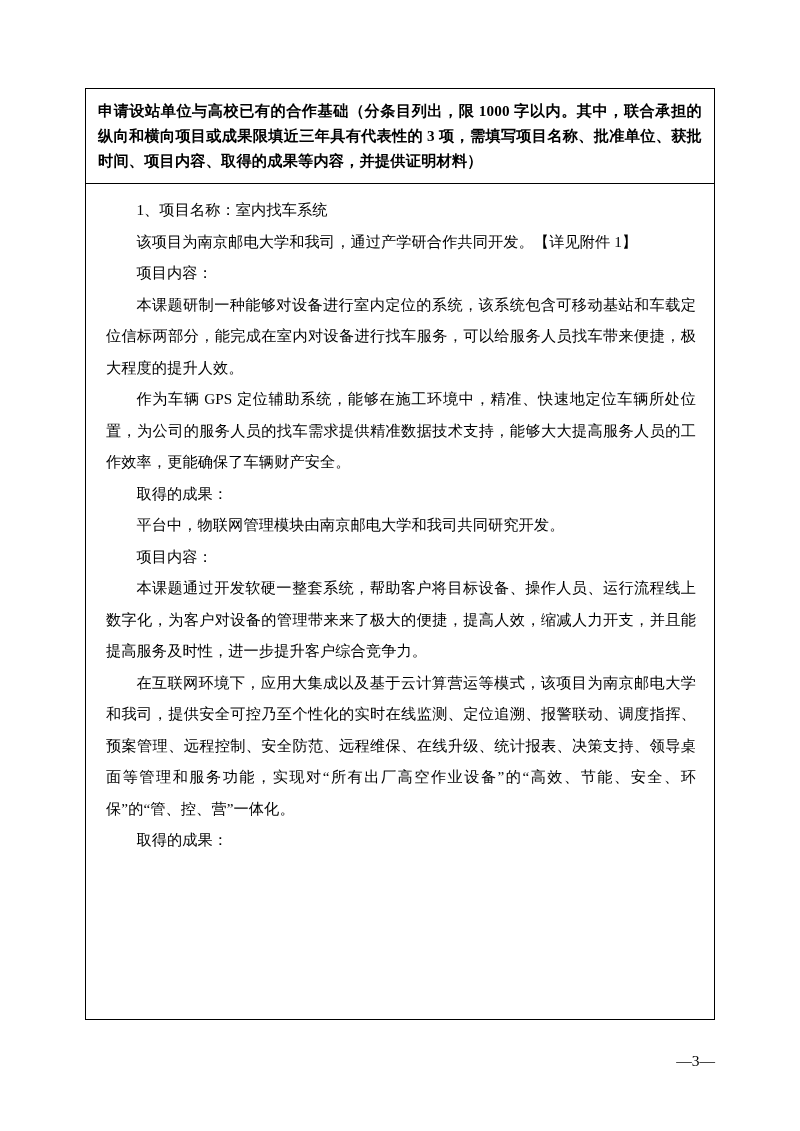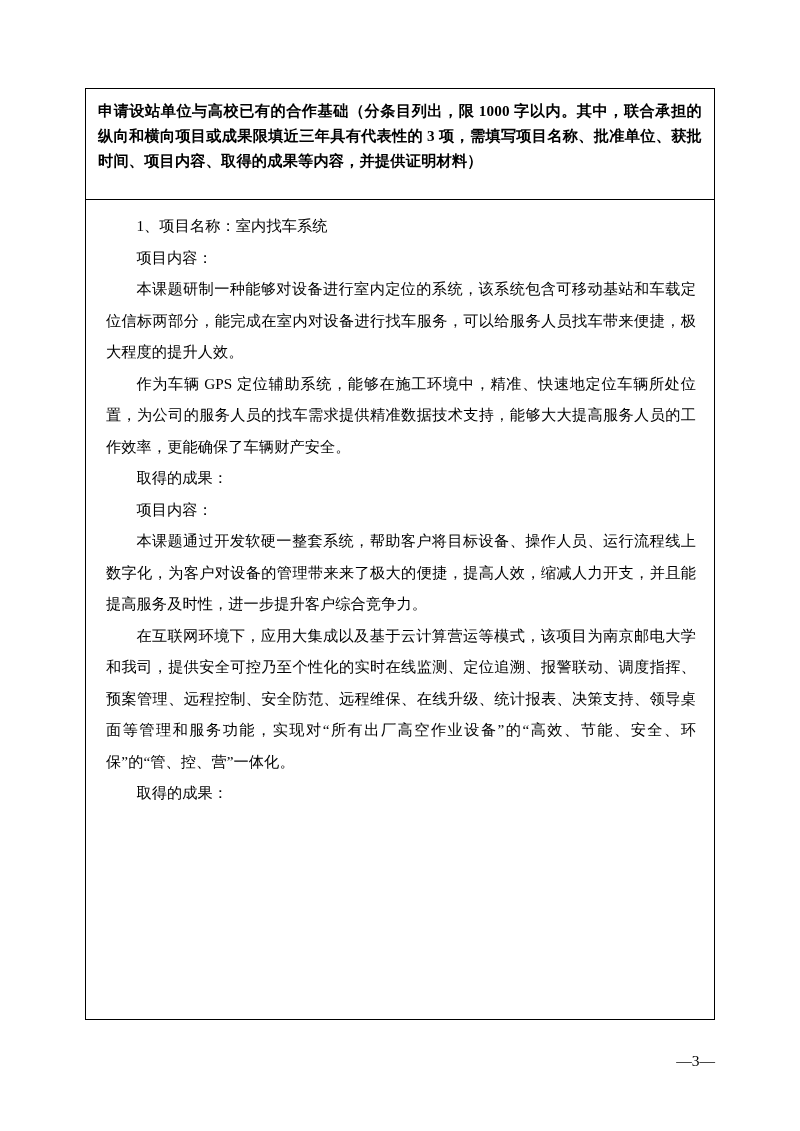--- a/index.html
+++ b/index.html
@@ -21,21 +21,21 @@
     position: absolute;
     left: 85px;
     top: 88px;
     width: 630px;
     height: 932px;
     border: 1px solid #000000;
     box-sizing: border-box;
   }
   .header-cell {
     border-bottom: 1px solid #000000;
-    padding: 9px 12px 26px 12px;
+    padding: 9px 12px 10px 12px;
     box-sizing: border-box;
   }
   .header-cell p {
     margin: 0;
     font-size: 15.2px;
     line-height: 25px;
     letter-spacing: 0.2px;
     text-align: justify;
     text-justify: inter-ideograph;
     font-weight: 700;
@@ -68,24 +68,26 @@
 </head>
 <body>
 
 <div class="page">
   <div class="doc-frame">
     <div class="header-cell">
       <p>申请设站单位与高校已有的合作基础（分条目列出，限 1000 字以内。其中，联合承担的纵向和横向项目或成果限填近三年具有代表性的 3 项，需填写项目名称、批准单位、获批时间、项目内容、取得的成果等内容，并提供证明材料）</p>
     </div>
     <div class="body-cell">
       <p class="indent">1、项目名称：室内找车系统</p>
+      <p class="indent">该项目为南京邮电大学和我司，通过产学研合作共同开发。【详见附件 1】</p>
       <p class="indent">项目内容：</p>
       <p class="indent">本课题研制一种能够对设备进行室内定位的系统，该系统包含可移动基站和车载定位信标两部分，能完成在室内对设备进行找车服务，可以给服务人员找车带来便捷，极大程度的提升人效。</p>
       <p class="indent">作为车辆 GPS 定位辅助系统，能够在施工环境中，精准、快速地定位车辆所处位置，为公司的服务人员的找车需求提供精准数据技术支持，能够大大提高服务人员的工作效率，更能确保了车辆财产安全。</p>
       <p class="indent">取得的成果：</p>
+      <p class="indent">平台中，物联网管理模块由南京邮电大学和我司共同研究开发。</p>
       <p class="indent">项目内容：</p>
       <p class="indent">本课题通过开发软硬一整套系统，帮助客户将目标设备、操作人员、运行流程线上数字化，为客户对设备的管理带来来了极大的便捷，提高人效，缩减人力开支，并且能提高服务及时性，进一步提升客户综合竞争力。</p>
       <p class="indent">在互联网环境下，应用大集成以及基于云计算营运等模式，该项目为南京邮电大学和我司，提供安全可控乃至个性化的实时在线监测、定位追溯、报警联动、调度指挥、预案管理、远程控制、安全防范、远程维保、在线升级、统计报表、决策支持、领导桌面等管理和服务功能，实现对“所有出厂高空作业设备”的“高效、节能、安全、环保”的“管、控、营”一体化。</p>
       <p class="indent">取得的成果：</p>
     </div>
   </div>
   <div class="page-number">—3—</div>
 </div>
 
 </body></html>

